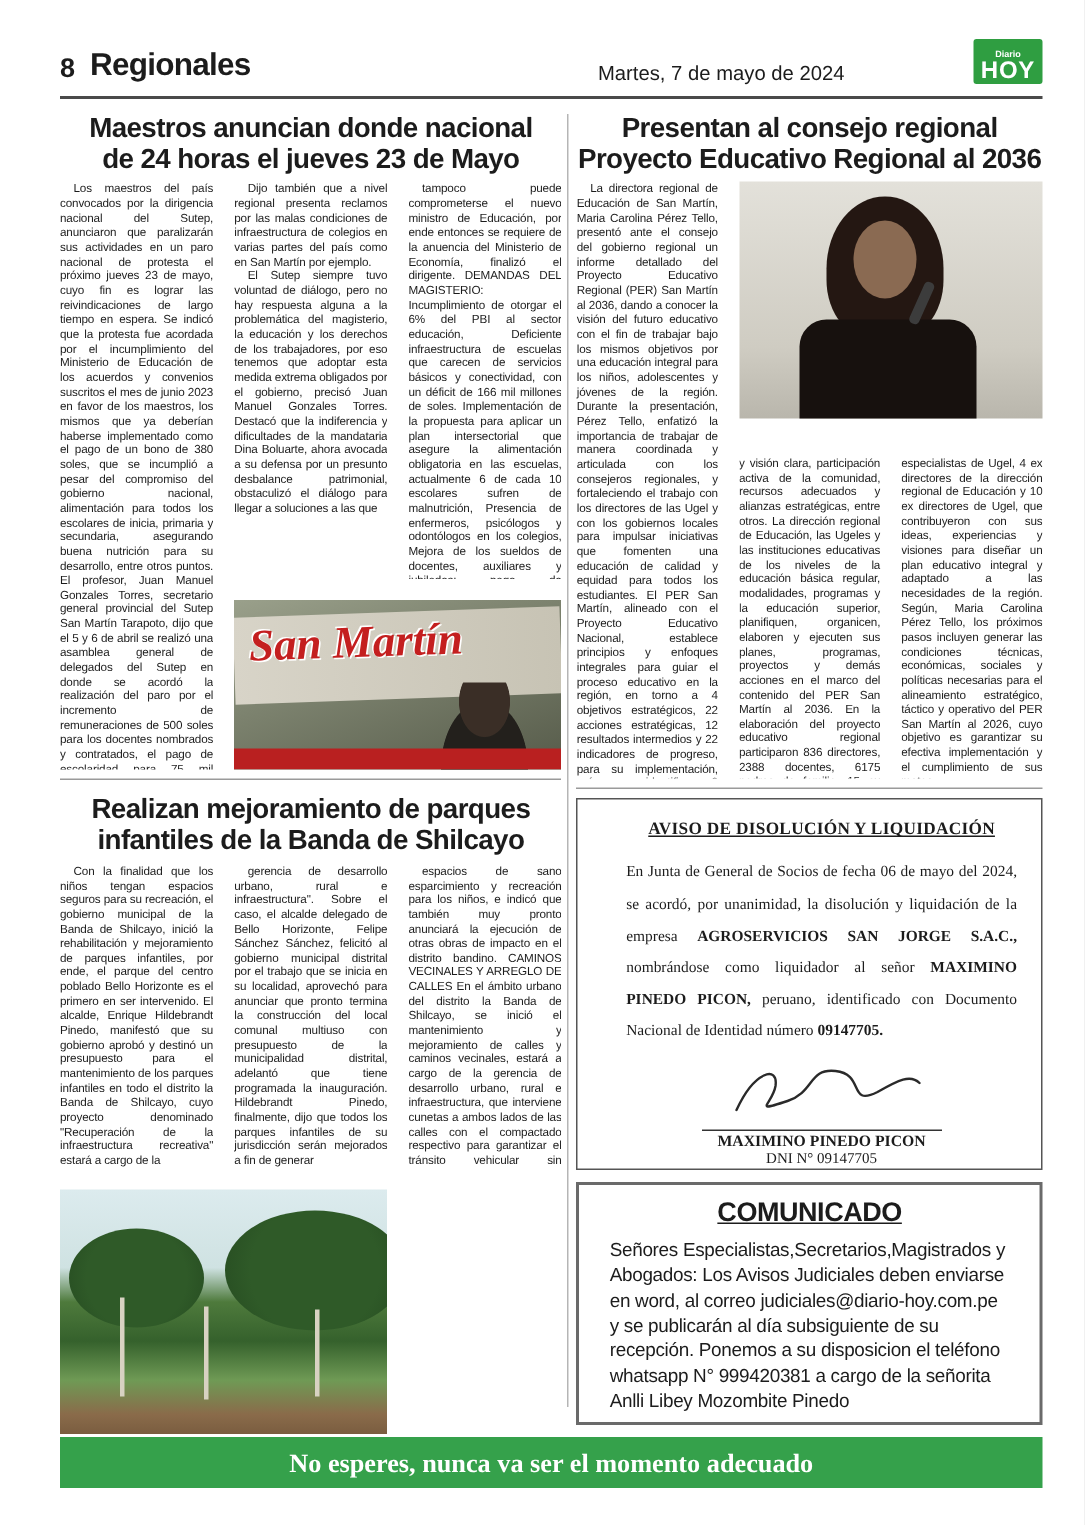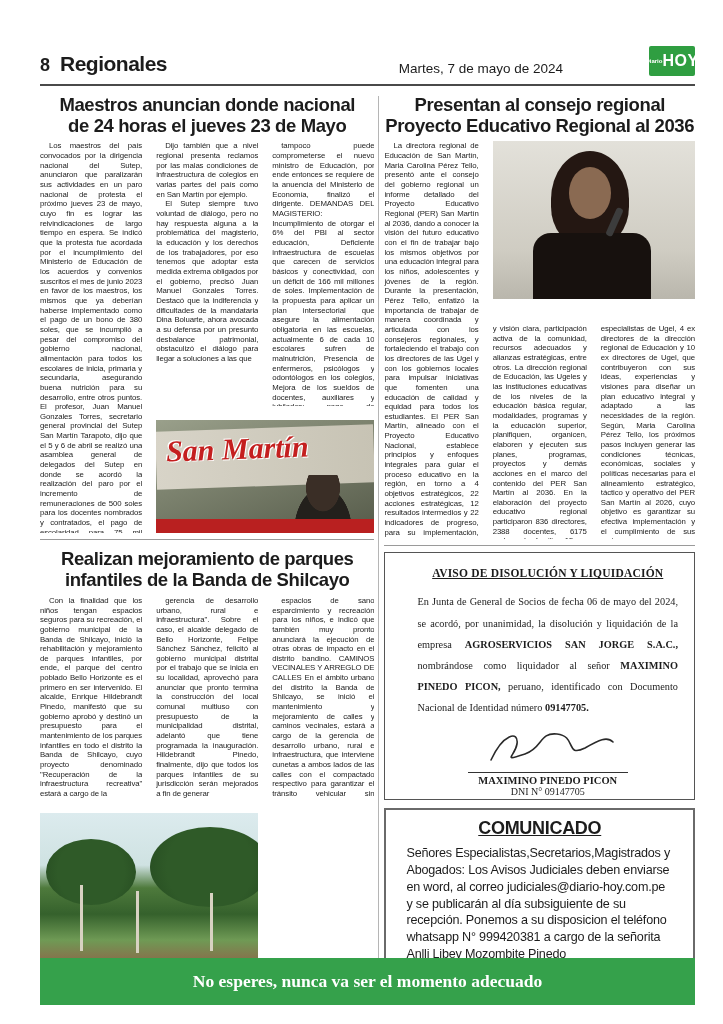--- a/index.html
+++ b/index.html
@@ -7,22 +7,22 @@
   .page {
     position:relative; width:723px; height:1024px; margin:0 auto;
     background:#ffffff; font-family:"Liberation Sans", sans-serif; color:#1c1c1c;
     overflow:hidden;
   }
   
   .header { display:flex; align-items:flex-end; padding:26px 28px 6px 40px; }
   .pagenum { font-size:18px; font-weight:bold; margin-right:10px; }
   .section { font-size:21px; font-weight:bold; letter-spacing:-0.5px; }
   .date { margin-left:auto; margin-right:86px; font-size:13.5px; }
-  .logo { width:46px; height:30px; border-radius:2px; display:flex; flex-direction:row;
-          align-items:center; justify-content:center; line-height:1;margin-top:20px; }
+  .logo { width:46px; height:30px; border-radius:2px; display:flex; flex-direction:column;
+          align-items:center; justify-content:flex-end; line-height:1; }
   .logo .top { font-size:6px; font-weight:bold; color:#fff; }
   .logo .main { font-size:16px; font-weight:bold; color:#fff; letter-spacing:0.5px; }
   .hrule { height:2px; background:#4a4a4a; margin:2px 28px 0 40px; }
   
   .content { display:flex; padding:6px 28px 0 40px; }
   .half-left { width:336px; }
   .vdiv { width:1px; background:#b5b5b5; margin:4px 5px 0 4px; height:862px; }
   .half-right { width:312px; }
   .headline { text-align:center; font-weight:bold; font-size:18.5px; line-height:1.12;
               letter-spacing:-0.4px; padding:3px 0 5px 0; }
@@ -80,21 +80,21 @@
   .sig-wrap { text-align:center; margin-top:6px; }
   .sig-line { width:160px; margin:0 auto; border-bottom:1px solid #333; }
   .sig-name { font-weight:bold; font-size:10.5px; margin-top:2px; }
   .sig-dni { font-weight:normal; font-size:10px; }
   
   .comunicado { border:2px solid #6a6a6a; margin-top:8px; height:162px; padding:8px 20px; }
   .com-title { text-align:center; font-weight:bold; font-size:18px; text-decoration:underline;
                letter-spacing:-0.3px; margin-bottom:6px; }
   .com-body { font-size:12.6px; line-height:1.33; letter-spacing:-0.2px; }
   
-  .banner { position:absolute; left:40px; right:28px; top:958px; height:47px;
+  .banner { position:absolute; left:40px; right:28px; top:958px; height:34px;
             display:flex; align-items:center; justify-content:center; }
   .banner span { font-family:"Liberation Serif", serif; font-weight:bold; font-size:17.5px; color:#ffffff; }
 </style>
 </head>
 <body>
 
 <div class="page">
 
   <div class="header">
     <span class="pagenum">8</span>

